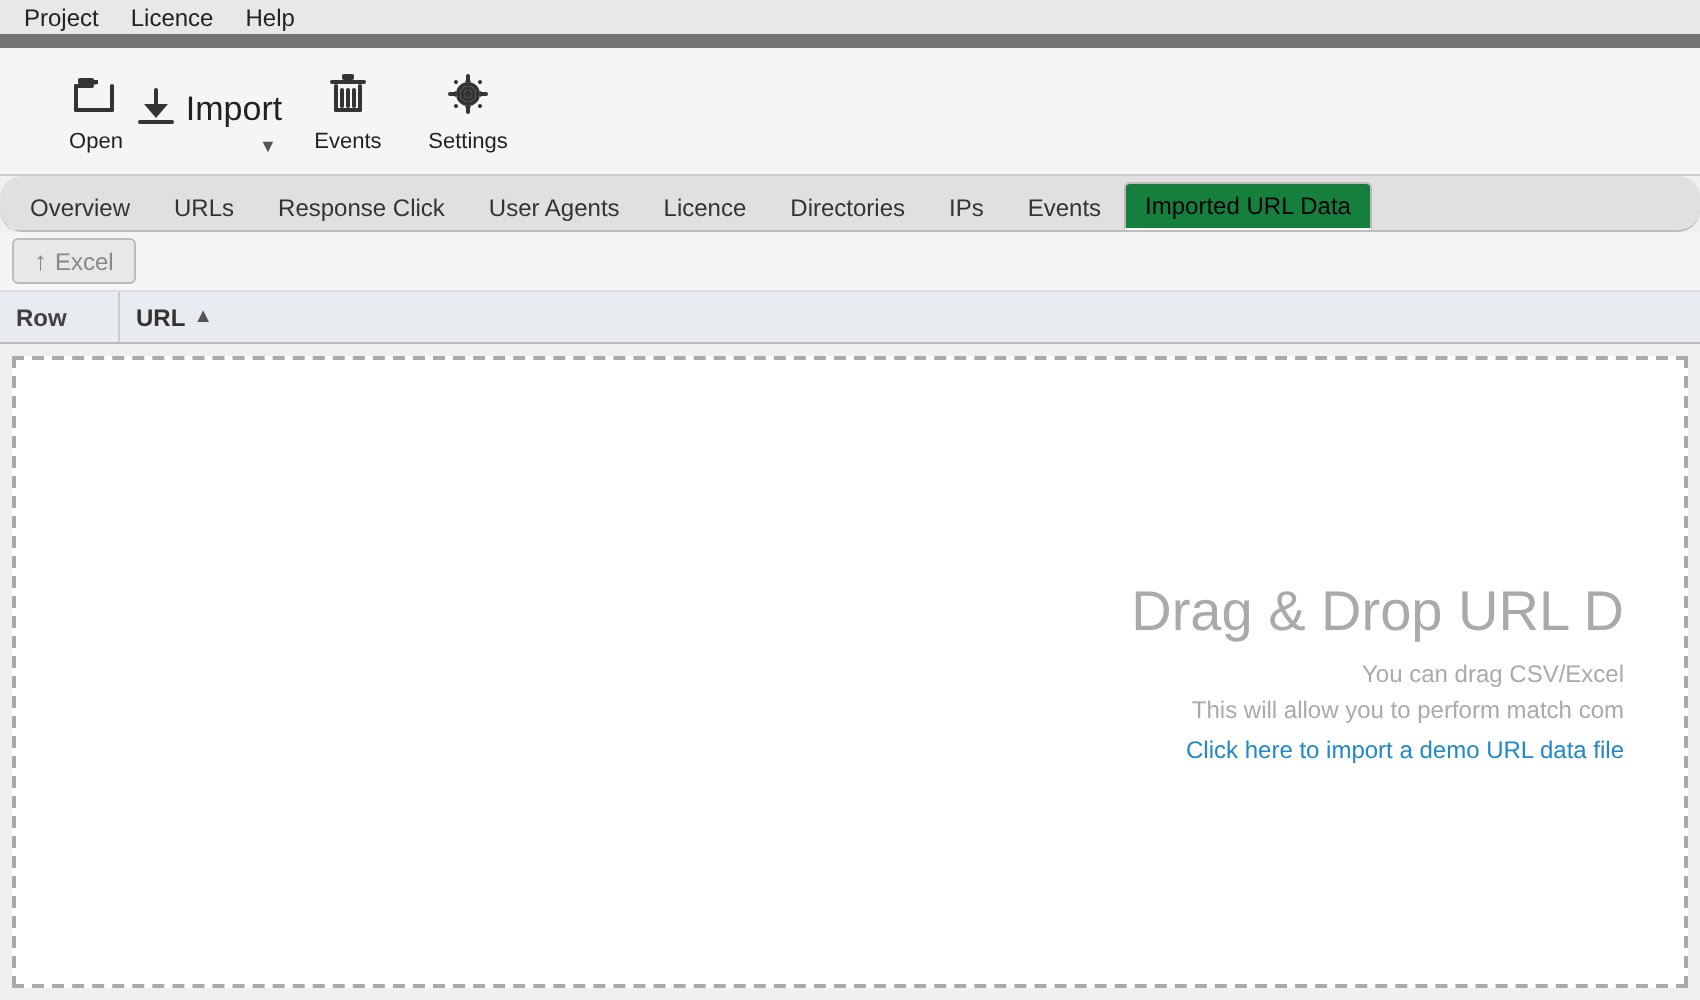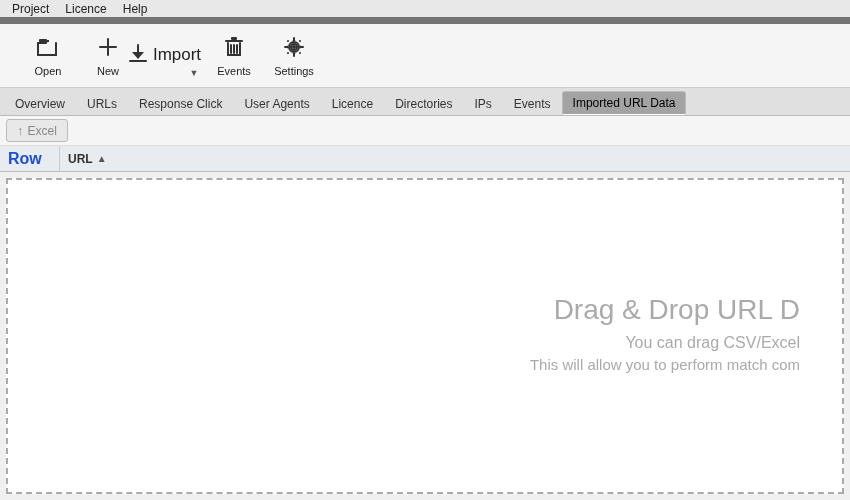--- a/index.html
+++ b/index.html
@@ -95,36 +95,37 @@
     }
 
     
     #tab-bar {
       background: #e0e0e0;
       border-bottom: 1px solid #bbb;
       display: flex;
       align-items: flex-end;
       height: 28px;
       padding: 0 4px;
+      border-radius: 11px;
     }
     .tab {
       padding: 4px 10px;
       cursor: pointer;
       font-size: 12px;
       color: #333;
       border: 1px solid transparent;
       border-bottom: none;
       border-radius: 3px 3px 0 0;
       background: #e0e0e0;
       height: 24px;
       display: flex;
       align-items: center;
     }
     .tab.active {
-      background: #a3a3a3;
+      background: #15803d;
       border-color: #bbb;
       border-bottom: 1px solid #ffffff;
       color: #000;
       font-weight: normal;
       z-index: 1;
     }
 
     
     #action-bar {
       background: #f5f5f5;
@@ -155,23 +156,23 @@
       background: #e8ecf0;
       border-bottom: 1px solid #bbb;
       height: 26px;
       display: flex;
       align-items: center;
       padding: 0;
     }
     .col-row {
       width: 60px;
       padding: 0 8px;
-      font-size: 16px;
+      font-size: 12px;
       font-weight: bold;
-      color: #1d4ed8;
+      color: #404040;
       border-right: 1px solid #ccc;
       height: 100%;
       display: flex;
       align-items: center;
     }
     .col-url {
       flex: 1;
       padding: 0 8px;
       font-size: 12px;
       font-weight: bold;
@@ -195,37 +196,37 @@
       background: #fff;
       position: relative;
       display: flex;
       align-items: center;
       justify-content: flex-end;
     }
     #drop-content {
       text-align: right;
       padding: 20px 30px;
       position: absolute;
-      right: 12px;
+      right: 0;
       top: 50%;
       transform: translateY(-50%);
     }
     #drop-title {
       font-size: 28px;
       color: #aaa;
       font-weight: normal;
       margin-bottom: 8px;
     }
     #drop-sub1 {
-      font-size: 16px;
+      font-size: 12px;
       color: #aaa;
       margin-bottom: 4px;
     }
     #drop-sub2 {
-      font-size: 15px;
+      font-size: 12px;
       color: #aaa;
       margin-bottom: 6px;
     }
     #drop-link {
       font-size: 12px;
       color: #2288cc;
       cursor: pointer;
       text-decoration: none;
     }
 
@@ -252,29 +253,20 @@
         <rect x="1" y="6" width="2" height="14" fill="#333" rx="1"></rect>
         <rect x="1" y="18" width="20" height="2" fill="#333" rx="1"></rect>
         <rect x="19" y="6" width="2" height="14" fill="#333" rx="1"></rect>
         <path d="M1 8 L5 4 L13 4 L13 6 L1 8Z" fill="#333"></path>
         <rect x="3" y="3" width="8" height="3" fill="#333" rx="1"></rect>
       </svg>
     </span>
     <span class="btn-label">Open</span>
   </div>
 
-  <div class="toolbar-btn">
-    <span class="btn-icon">
-      <svg width="22" height="22" viewBox="0 0 22 22" fill="none">
-        <rect x="10" y="2" width="2" height="18" fill="#333" rx="1"></rect>
-        <rect x="2" y="10" width="18" height="2" fill="#333" rx="1"></rect>
-      </svg>
-    </span>
-    <span class="btn-label">New</span>
-  </div>
 
   <div class="import-btn-wrapper">
     <button class="import-btn-main">
       <span class="btn-icon">
         <svg width="22" height="22" viewBox="0 0 22 22" fill="none">
           <rect x="10" y="2" width="2" height="12" fill="#333" rx="1"></rect>
           <path d="M5 10 L11 17 L17 10Z" fill="#333"></path>
           <rect x="2" y="18" width="18" height="2" fill="#333" rx="1"></rect>
         </svg>
       </span>
@@ -349,15 +341,16 @@
     <span class="sort-arrow">▲</span>
   </div>
 </div>
 
 <div id="main-content">
   <div id="drop-area">
     <div id="drop-content">
       <div id="drop-title">Drag &amp; Drop URL D</div>
       <div id="drop-sub1">You can drag CSV/Excel</div>
       <div id="drop-sub2">This will allow you to perform match com</div>
+      <a id="drop-link" href="#">Click here to import a demo URL data file</a>
     </div>
   </div>
 </div>
 
 </body></html>

